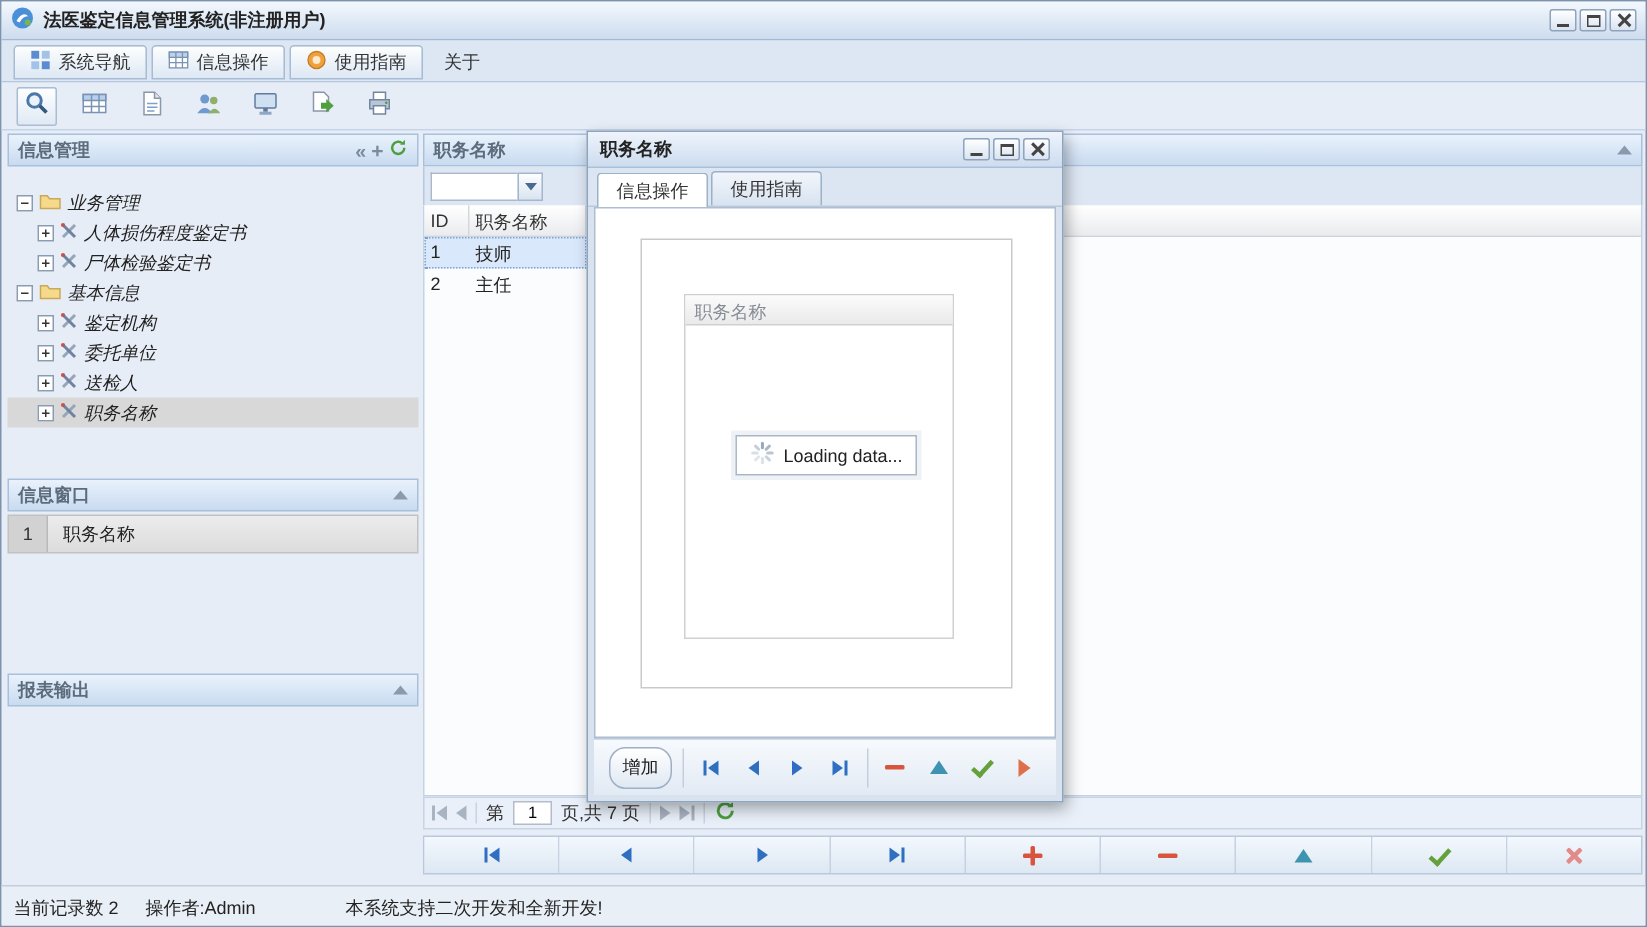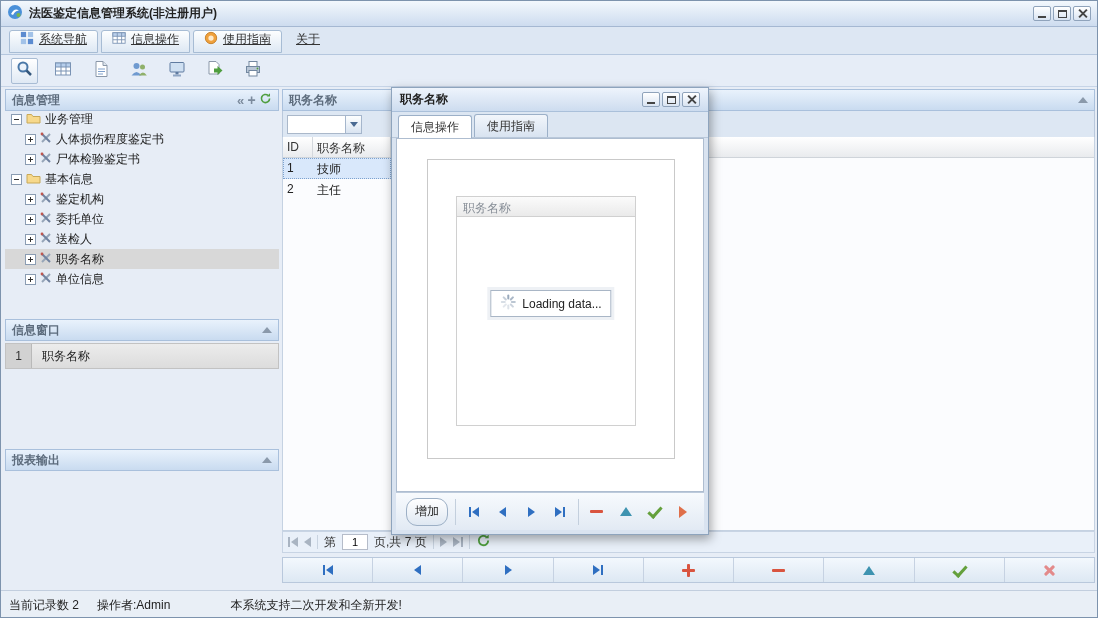--- a/index.html
+++ b/index.html
@@ -16,42 +16,42 @@
     background:linear-gradient(#ffffff,#d9e4f2); display:flex; align-items:center; justify-content:center; }
   .g-min { width:8px; height:2px; background:#444; margin-top:7px; }
   .g-max { width:9px; height:8px; border:1px solid #444; border-top:2px solid #444; }
   .g-close { position:relative; width:9px; height:9px; }
   .g-close::before,.g-close::after { content:""; position:absolute; left:4px; top:-1px; width:2px; height:11px; background:#444; }
   .g-close::before { transform:rotate(45deg); } .g-close::after { transform:rotate(-45deg); }
 
   
   .menubar { position:absolute; left:0; top:26px; width:100%; height:28px;
     background:#dde7f3; border-bottom:1px solid #b5c7de; display:flex; align-items:center; padding:2px 8px 0; gap:3px; }
-  .mtab { height:23px; display:flex; align-items:flex-start; gap:5px; padding:0 10px;
-    border:1px solid #a7bcd4; border-radius:3px 3px 0 0; background:linear-gradient(#fdfefe,#dde8f4); color:#333;text-decoration:underline; }
+  .mtab { height:23px; display:flex; align-items:center; gap:5px; padding:0 10px;
+    border:1px solid #a7bcd4; border-radius:3px 3px 0 0; background:linear-gradient(#fdfefe,#dde8f4); color:#333; }
   .mtab.flat { border-color:transparent; background:transparent; }
 
   
   .toolbar { position:absolute; left:0; top:54px; width:100%; height:32px;
     background:#e6edf7; border-bottom:1px solid #c6d4e7; display:flex; align-items:center; padding-left:10px; gap:11px; }
   .tbtn { width:27px; height:26px; display:flex; align-items:center; justify-content:center; border:1px solid transparent; border-radius:2px; }
   .tbtn:nth-child(1){ border-color:#a8bcd4; background:linear-gradient(#fff,#dfe9f4); }
 
   
   .phdr { height:22px; background:linear-gradient(#e9f2fc,#c9dbf0); border:1px solid #a9c0dc;
     display:flex; align-items:center; padding:0 6px; color:#5d6c7d; font-weight:bold; }
   .phdr .sp { flex:1; }
   .tool-up { width:0; height:0; border-left:5px solid transparent; border-right:5px solid transparent; border-bottom:6px solid #8a99ab; }
   .gl { color:#7c8b9d; font-weight:bold; line-height:1; }
   .gl-collapse::before { content:"\00AB"; font-size:13px; }
   .gl-add::before { content:"+"; font-size:14px; }
 
   
   .sidebar { position:absolute; left:4px; top:88px; width:274px; height:500px; }
-  .tree { position:absolute; left:0; top:20px; width:100%; }
+  .tree { position:absolute; left:0; top:36px; width:100%;font-style:italic; }
   .trow { height:20px; display:flex; align-items:center; gap:4px; padding-left:6px; cursor:default; }
   .trow.lvl1 { padding-left:20px; }
   .trow.sel { background:#d8d8d8; }
   .tlabel { color:#222; }
   .exp { position:relative; width:11px; height:11px; border:1px solid #8a9cb2; background:#fff; flex:0 0 auto; }
   .exp::before { content:""; position:absolute; left:2px; top:4px; width:5px; height:1px; background:#333; }
   .exp.plus::after { content:""; position:absolute; left:4px; top:2px; width:1px; height:5px; background:#333; }
   .sub-hdr2 { position:absolute; left:0; top:230px; width:100%; }
   .iw-row { position:absolute; left:0; top:254px; width:100%; height:26px;
     background:linear-gradient(#ececec,#dcdcdc); border:1px solid #c2c2c2; display:flex; align-items:center; }
@@ -328,29 +328,20 @@
       </div>
       <div class="trow lvl1 sel">
         <span class="exp plus"></span>
         <span><svg width="12" height="12" viewBox="0 0 12 12">
               <line x1="2" y1="10" x2="10" y2="2" stroke="#96a5b8" stroke-width="2"></line>
               <line x1="2" y1="2" x2="10" y2="10" stroke="#6f82a0" stroke-width="2"></line>
               <circle cx="2" cy="2" r="1.4" fill="#c0564f"></circle>
             </svg></span>
         <span class="tlabel">职务名称</span>
       </div>
-      <div class="trow lvl1">
-        <span class="exp plus"></span>
-        <span><svg width="12" height="12" viewBox="0 0 12 12">
-              <line x1="2" y1="10" x2="10" y2="2" stroke="#96a5b8" stroke-width="2"></line>
-              <line x1="2" y1="2" x2="10" y2="10" stroke="#6f82a0" stroke-width="2"></line>
-              <circle cx="2" cy="2" r="1.4" fill="#c0564f"></circle>
-            </svg></span>
-        <span class="tlabel">单位信息</span>
-      </div>
     </div>
 
     <div class="sub-hdr2">
       <div class="phdr">
         <span>信息窗口</span>
         <span class="sp"></span>
         <span class="tool-up"></span>
       </div>
     </div>
 

